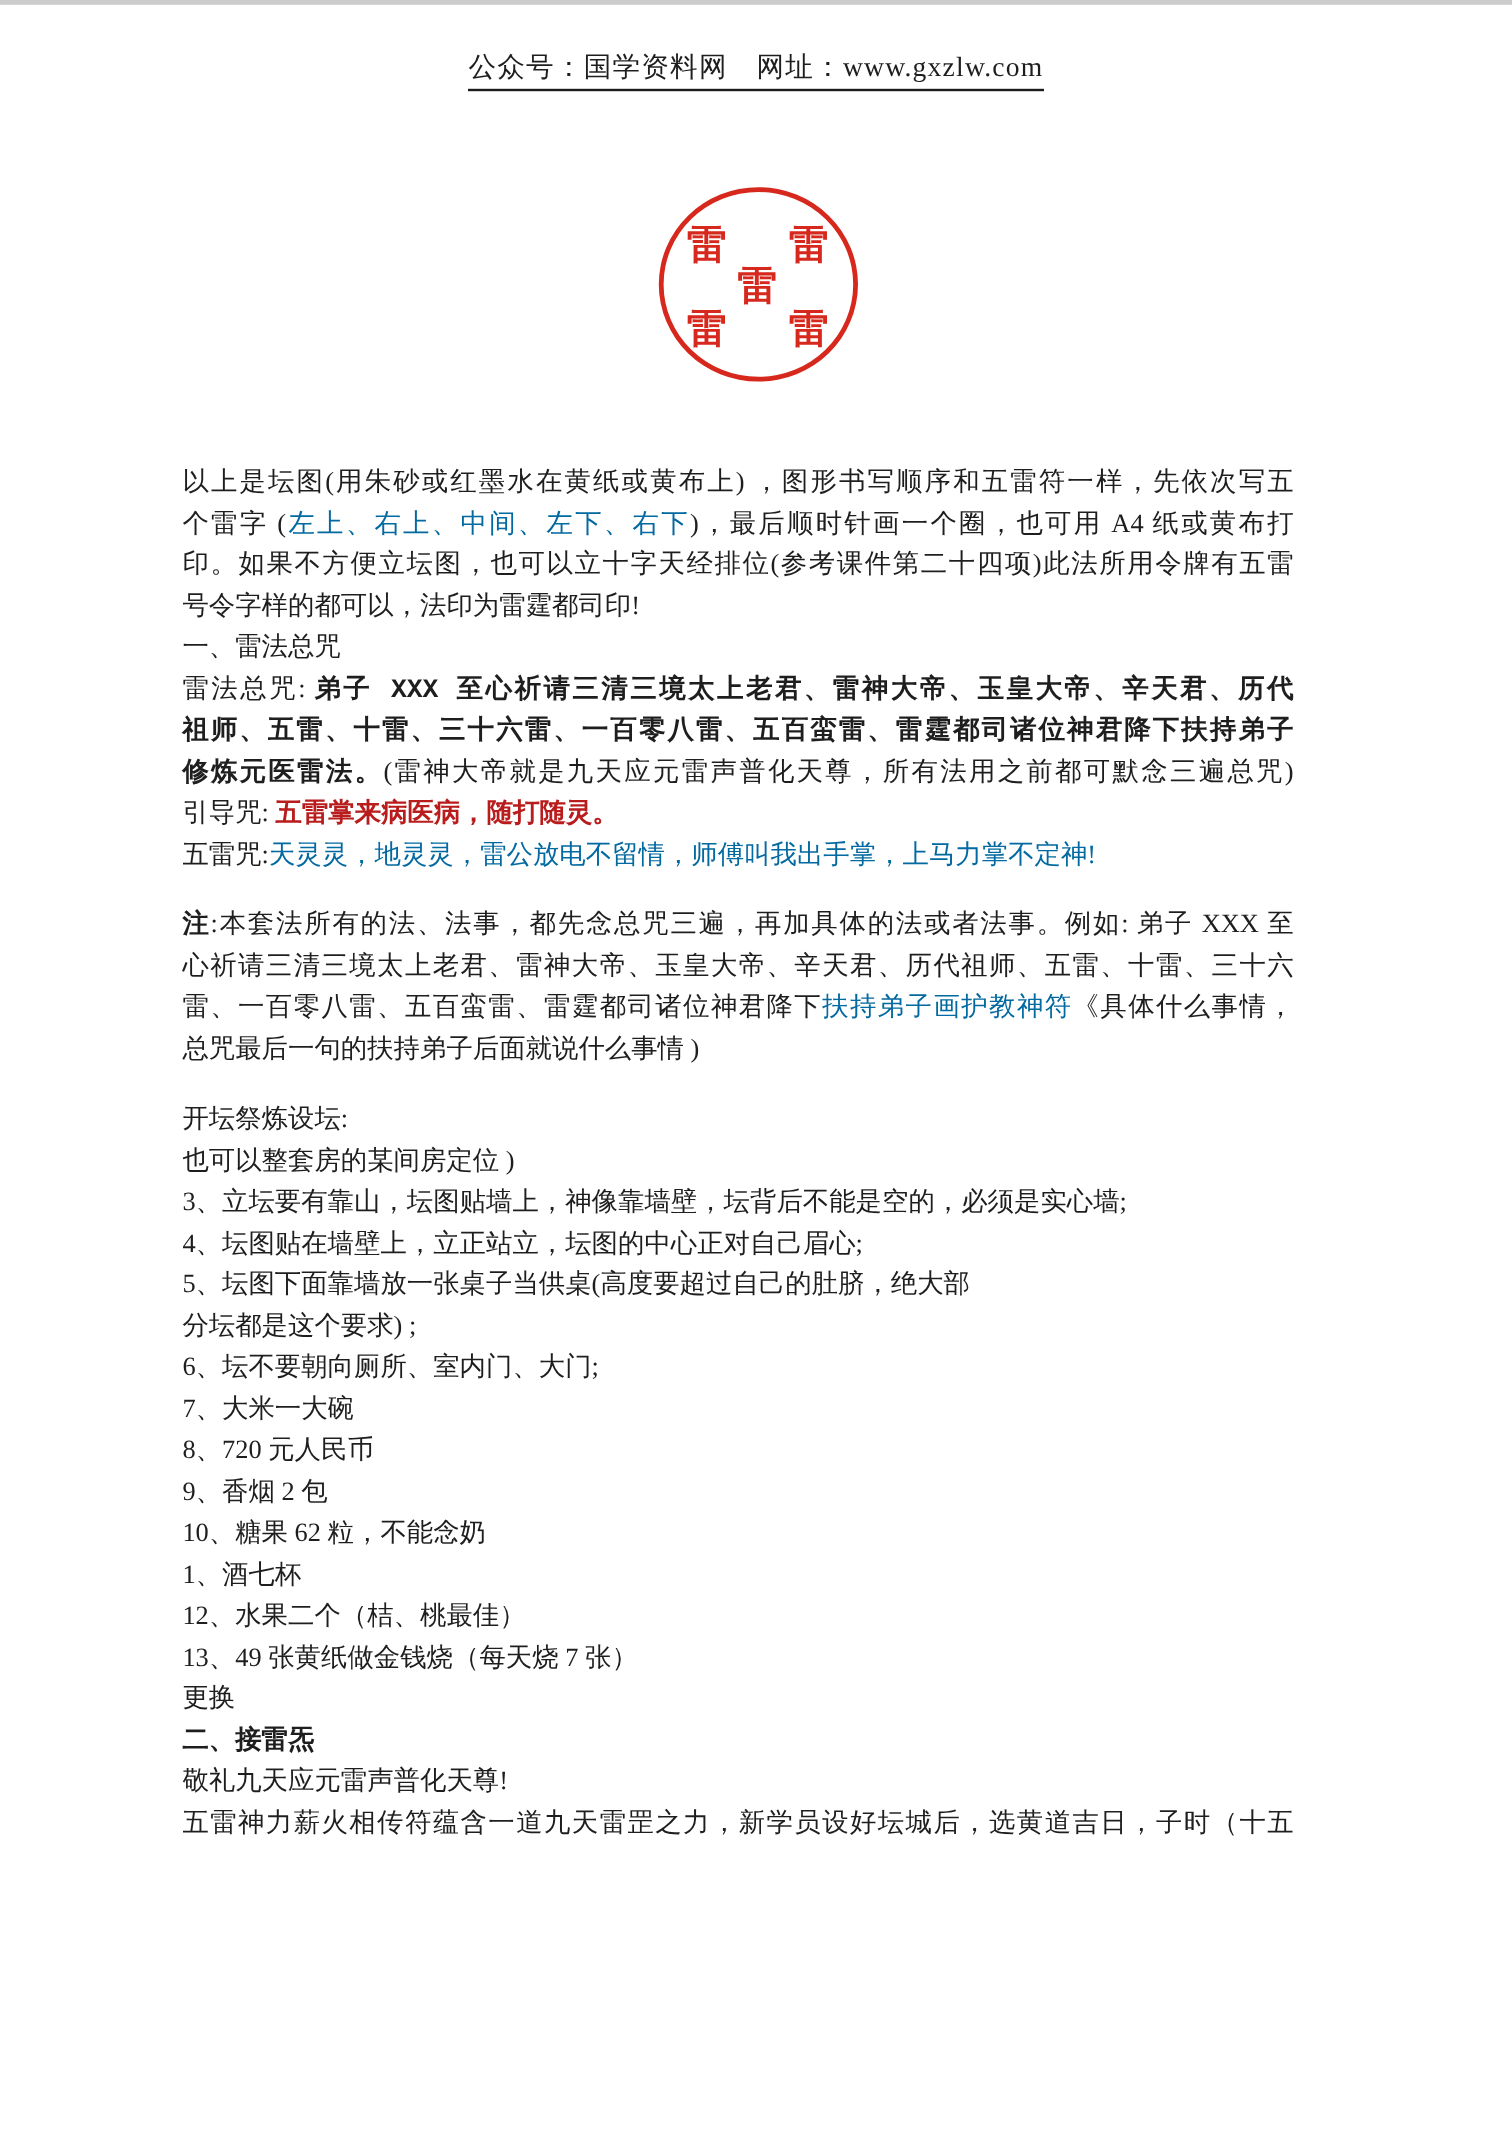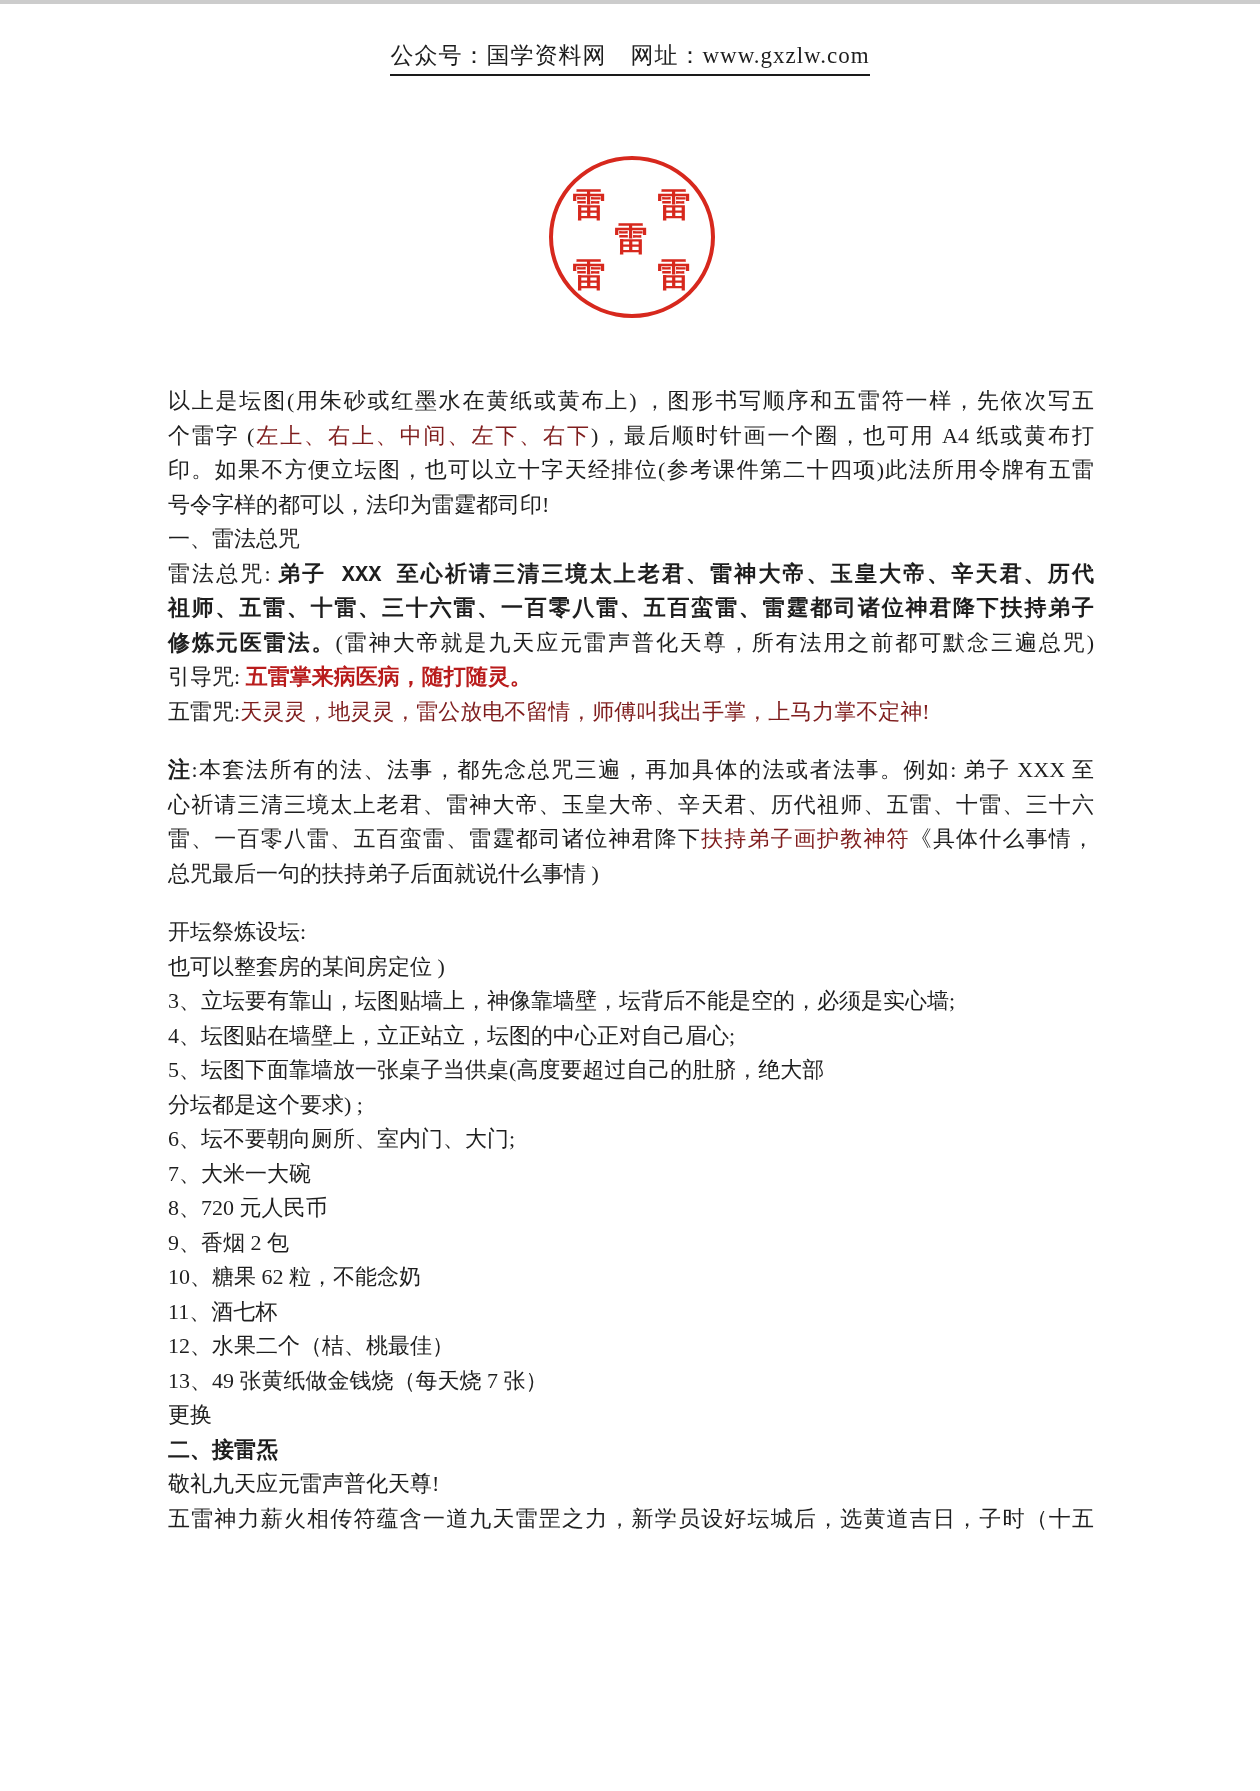--- a/index.html
+++ b/index.html
@@ -48,38 +48,38 @@
     color:#d7281d;
   }
   .sc.tl { left:18px;  top:28px; }
   .sc.tr { left:103px; top:28px; }
   .sc.c  { left:60px;  top:62px; }
   .sc.bl { left:18px;  top:98px; }
   .sc.br { left:103px; top:98px; }
   
   .docbody {
     position:absolute;
-    left:168px; top:384px;
+    left:152px; top:384px;
     width:926px;
   }
   .line {
     height:34.5px;
     line-height:34.5px;
     font-size:22px;
     white-space:nowrap;
   }
   .line.j {
     white-space:normal;
     text-align:justify;
     text-align-last:justify;
   }
   .blank { height:24px; }
   .sp-n { }
   .sp-b  { font-family:Liberation Mono, monospace; font-weight:700; }
-  .sp-r  { color:#7f1d1d; }
+  .sp-r  { color:#0369a1; }
   .sp-rb { color:#b91c1c; font-family:"Liberation Sans","DejaVu Sans",sans-serif; font-weight:700; }
 </style>
 </head>
 <body>
 
 <div id="page">
   <div class="topbar"></div>
 
   <div class="header">
     <span class="header-text">公众号：国学资料网　网址：www.gxzlw.com</span>
@@ -114,21 +114,21 @@
       <div class="line"><span class="sp-n">也可以整套房的某间房定位  )</span></div>
       <div class="line"><span class="sp-n">3、立坛要有靠山，坛图贴墙上，神像靠墙壁，坛背后不能是空的，必须是实心墙;</span></div>
       <div class="line"><span class="sp-n">4、坛图贴在墙壁上，立正站立，坛图的中心正对自己眉心;</span></div>
       <div class="line"><span class="sp-n">5、坛图下面靠墙放一张桌子当供桌(高度要超过自己的肚脐，绝大部</span></div>
       <div class="line"><span class="sp-n">分坛都是这个要求) ;</span></div>
       <div class="line"><span class="sp-n">6、坛不要朝向厕所、室内门、大门;</span></div>
       <div class="line"><span class="sp-n">7、大米一大碗</span></div>
       <div class="line"><span class="sp-n">8、720 元人民币</span></div>
       <div class="line"><span class="sp-n">9、香烟 2 包</span></div>
       <div class="line"><span class="sp-n">10、糖果 62 粒，不能念奶</span></div>
-      <div class="line"><span class="sp-n">11、酒七杯</span></div>
+      <div class="line"><span class="sp-n">1、酒七杯</span></div>
       <div class="line"><span class="sp-n">12、水果二个（桔、桃最佳）</span></div>
       <div class="line"><span class="sp-n">13、49 张黄纸做金钱烧（每天烧 7 张）</span></div>
       <div class="line"><span class="sp-n">更换</span></div>
       <div class="line"><span class="sp-b">二、接雷炁</span></div>
       <div class="line"><span class="sp-n">敬礼九天应元雷声普化天尊!</span></div>
       <div class="line j"><span class="sp-n">五雷神力薪火相传符蕴含一道九天雷罡之力，新学员设好坛城后，选黄道吉日，子时（十五</span></div>
     </div>
 </div>
 
 </body></html>

